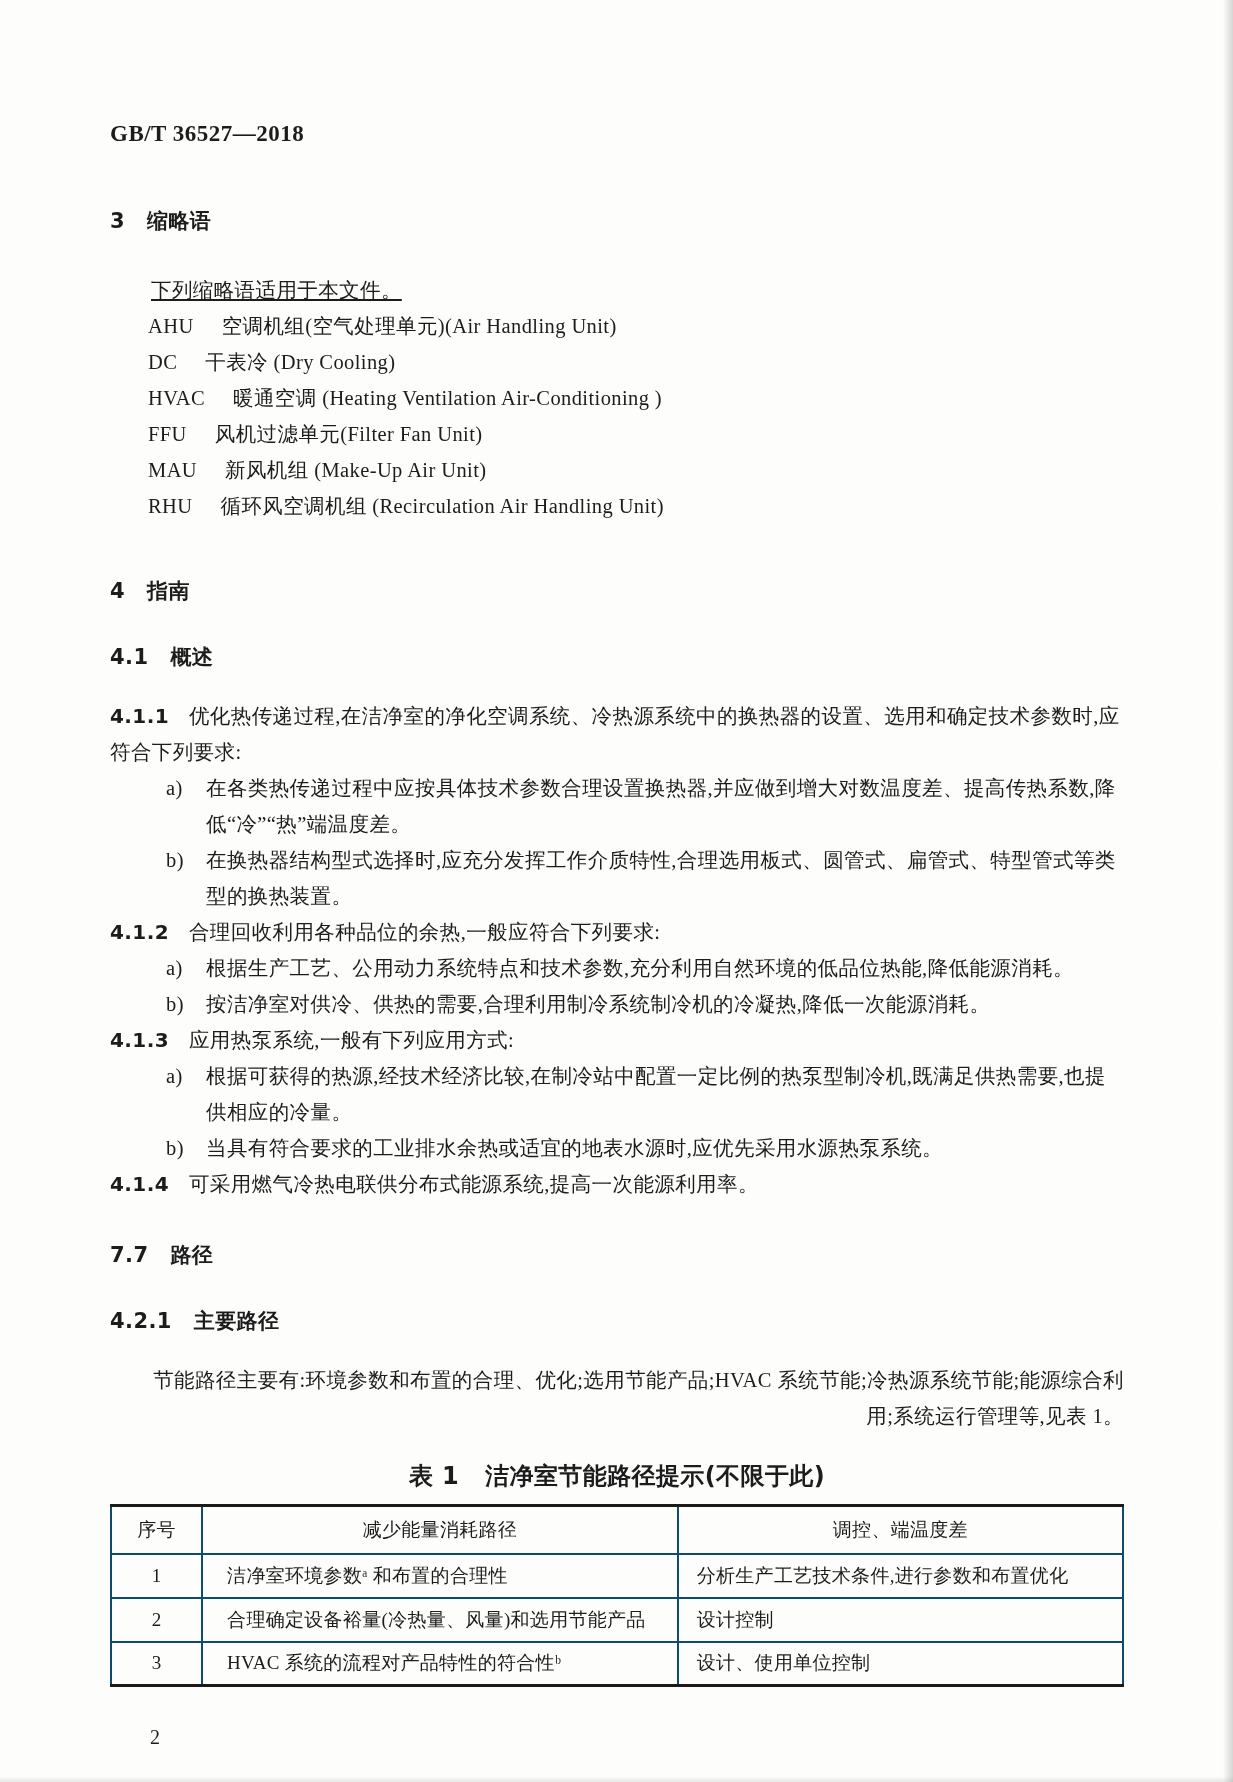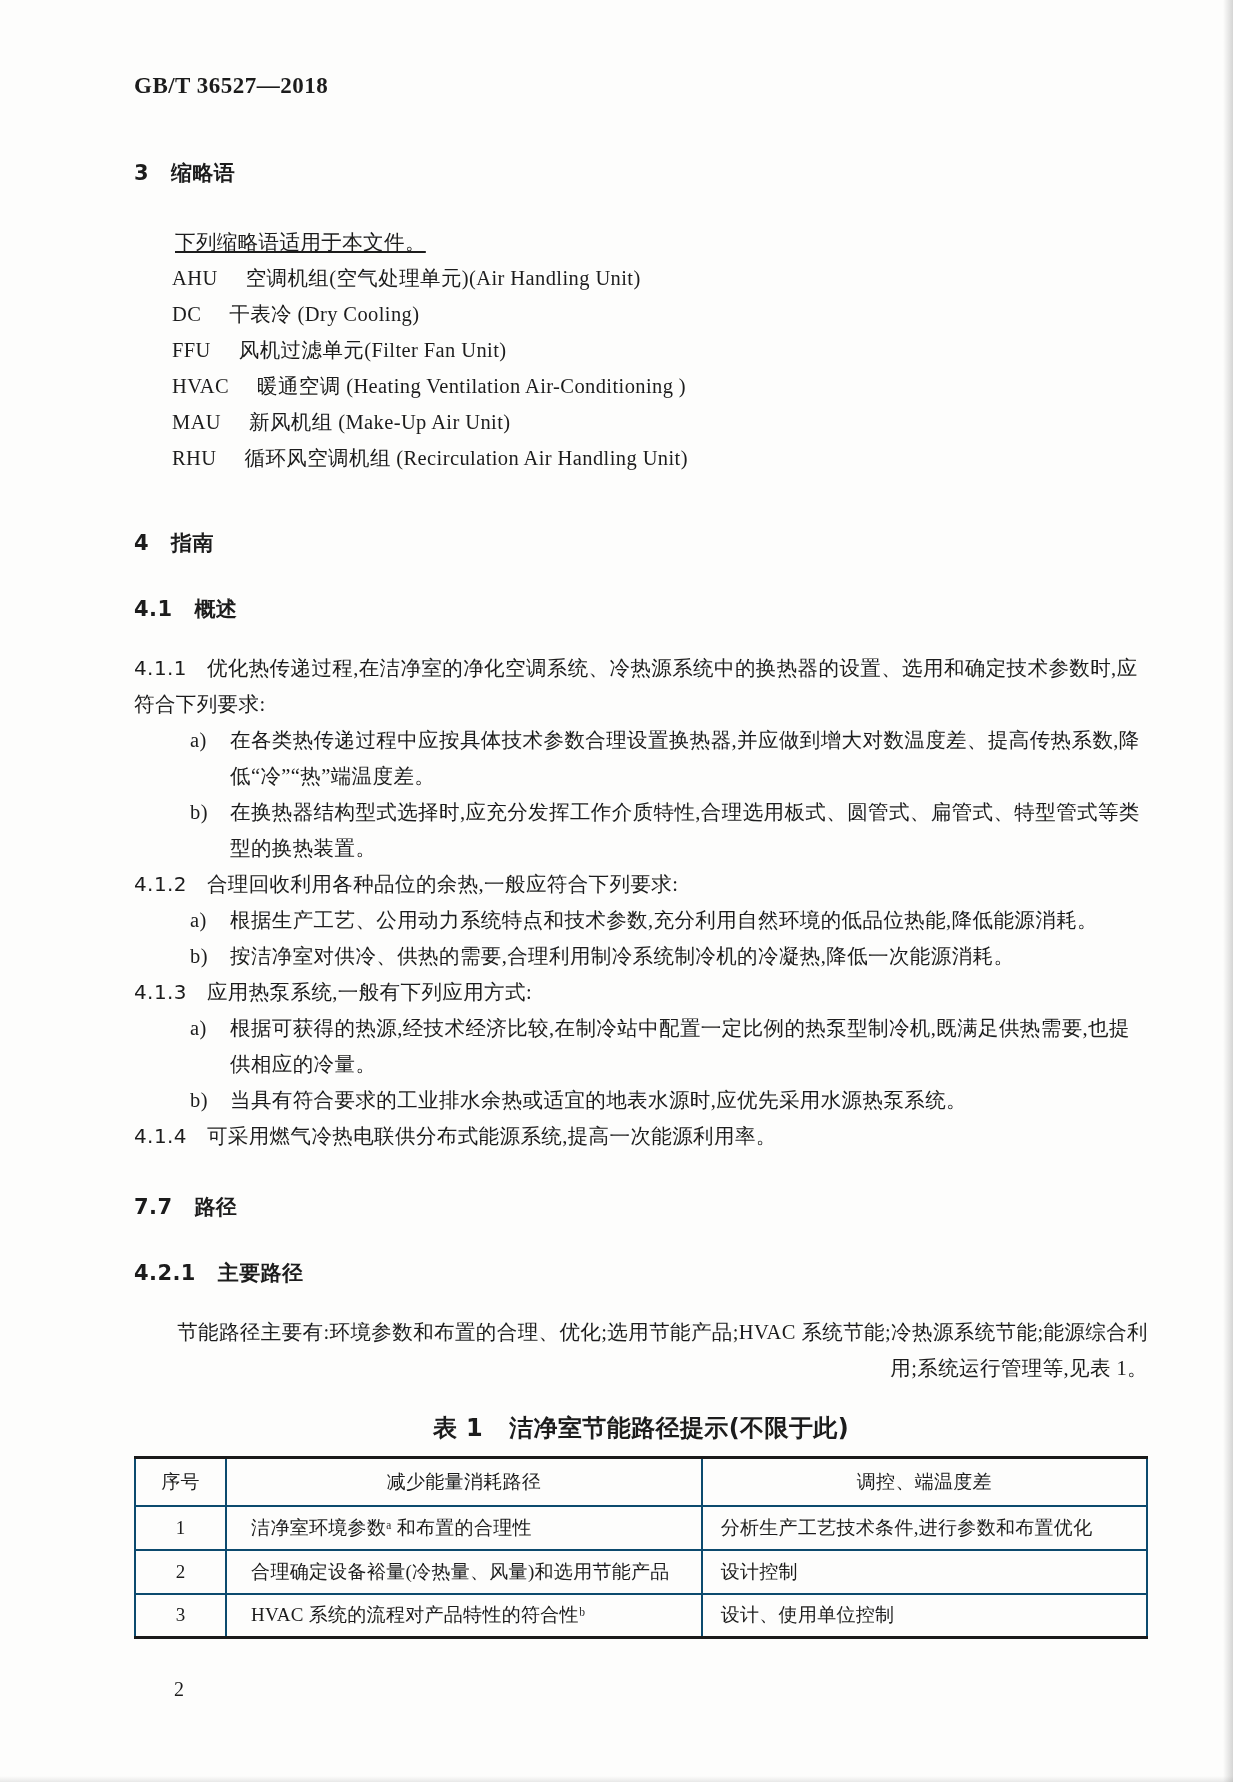--- a/index.html
+++ b/index.html
@@ -20,22 +20,21 @@
     pointer-events:none;
   }
   .page::before {
     content:""; position:absolute; left:0; bottom:0; width:100%; height:6px;
     background:linear-gradient(to bottom, rgba(255,255,255,0), rgba(140,140,140,0.18));
     pointer-events:none;
   }
   .content {
     position:absolute; left:110px; top:0; width:1014px;
     font-size:20.5px; line-height:36px; letter-spacing:0.4px;
-    padding-top:72px;
-    margin-left:24px;
+    padding-top:120px;
   }
   .doc-header {
     font-family:"Liberation Serif","DejaVu Serif",serif;
     font-weight:bold; font-size:23px; letter-spacing:0.5px; line-height:28px;
   }
   .h-sans {
     font-family:"DejaVu Sans","Liberation Sans",sans-serif;
     font-weight:bold; font-size:21px; line-height:30px;
     display:flex;
   }
@@ -45,21 +44,21 @@
   .sub-heading  { margin-top:36px; }
   .sub2-heading { margin-top:38px; }
   .indent2 { text-indent:41px; }
   .intro-para { margin-top:36px;text-decoration:underline; }
   .abbr-row { padding-left:38px; }
   .abbr-code { margin-right:28px; }
   .clause-para { margin-top:26px; }
   .clause-para.tight { margin-top:0; }
   .clause-num {
     font-family:"DejaVu Sans","Liberation Sans",sans-serif;
-    font-weight:normal; margin-right:20px; font-size:20px;
+    font-weight:bold; margin-right:20px; font-size:20px;
   }
   .item { position:relative; padding-left:96px; }
   .item-label { position:absolute; left:56px; top:0; }
   .main-para { margin-top:26px;text-align:right; }
   .table-caption {
     margin-top:28px; text-align:center;
     font-family:"DejaVu Sans","Liberation Sans",sans-serif;
     font-weight:bold; font-size:24px; line-height:28px;
   }
   .table-caption .cap-label { margin-right:26px; }
@@ -96,24 +95,24 @@
     <p class="indent2 intro-para">下列缩略语适用于本文件。</p>
 
     <div class="abbr-list">
       <div class="abbr-row">
         <span class="abbr-code">AHU</span><span>空调机组(空气处理单元)(Air Handling Unit)</span>
       </div>
       <div class="abbr-row">
         <span class="abbr-code">DC</span><span>干表冷 (Dry Cooling)</span>
       </div>
       <div class="abbr-row">
+        <span class="abbr-code">HVAC</span><span>暖通空调 (Heating Ventilation Air-Conditioning )</span>
+      </div>
+      <div class="abbr-row">
         <span class="abbr-code">FFU</span><span>风机过滤单元(Filter Fan Unit)</span>
-      </div>
-      <div class="abbr-row">
-        <span class="abbr-code">HVAC</span><span>暖通空调 (Heating Ventilation Air-Conditioning )</span>
       </div>
       <div class="abbr-row">
         <span class="abbr-code">MAU</span><span>新风机组 (Make-Up Air Unit)</span>
       </div>
       <div class="abbr-row">
         <span class="abbr-code">RHU</span><span>循环风空调机组 (Recirculation Air Handling Unit)</span>
       </div>
     </div>
 
     <h2 class="h-sans sec4-heading">

